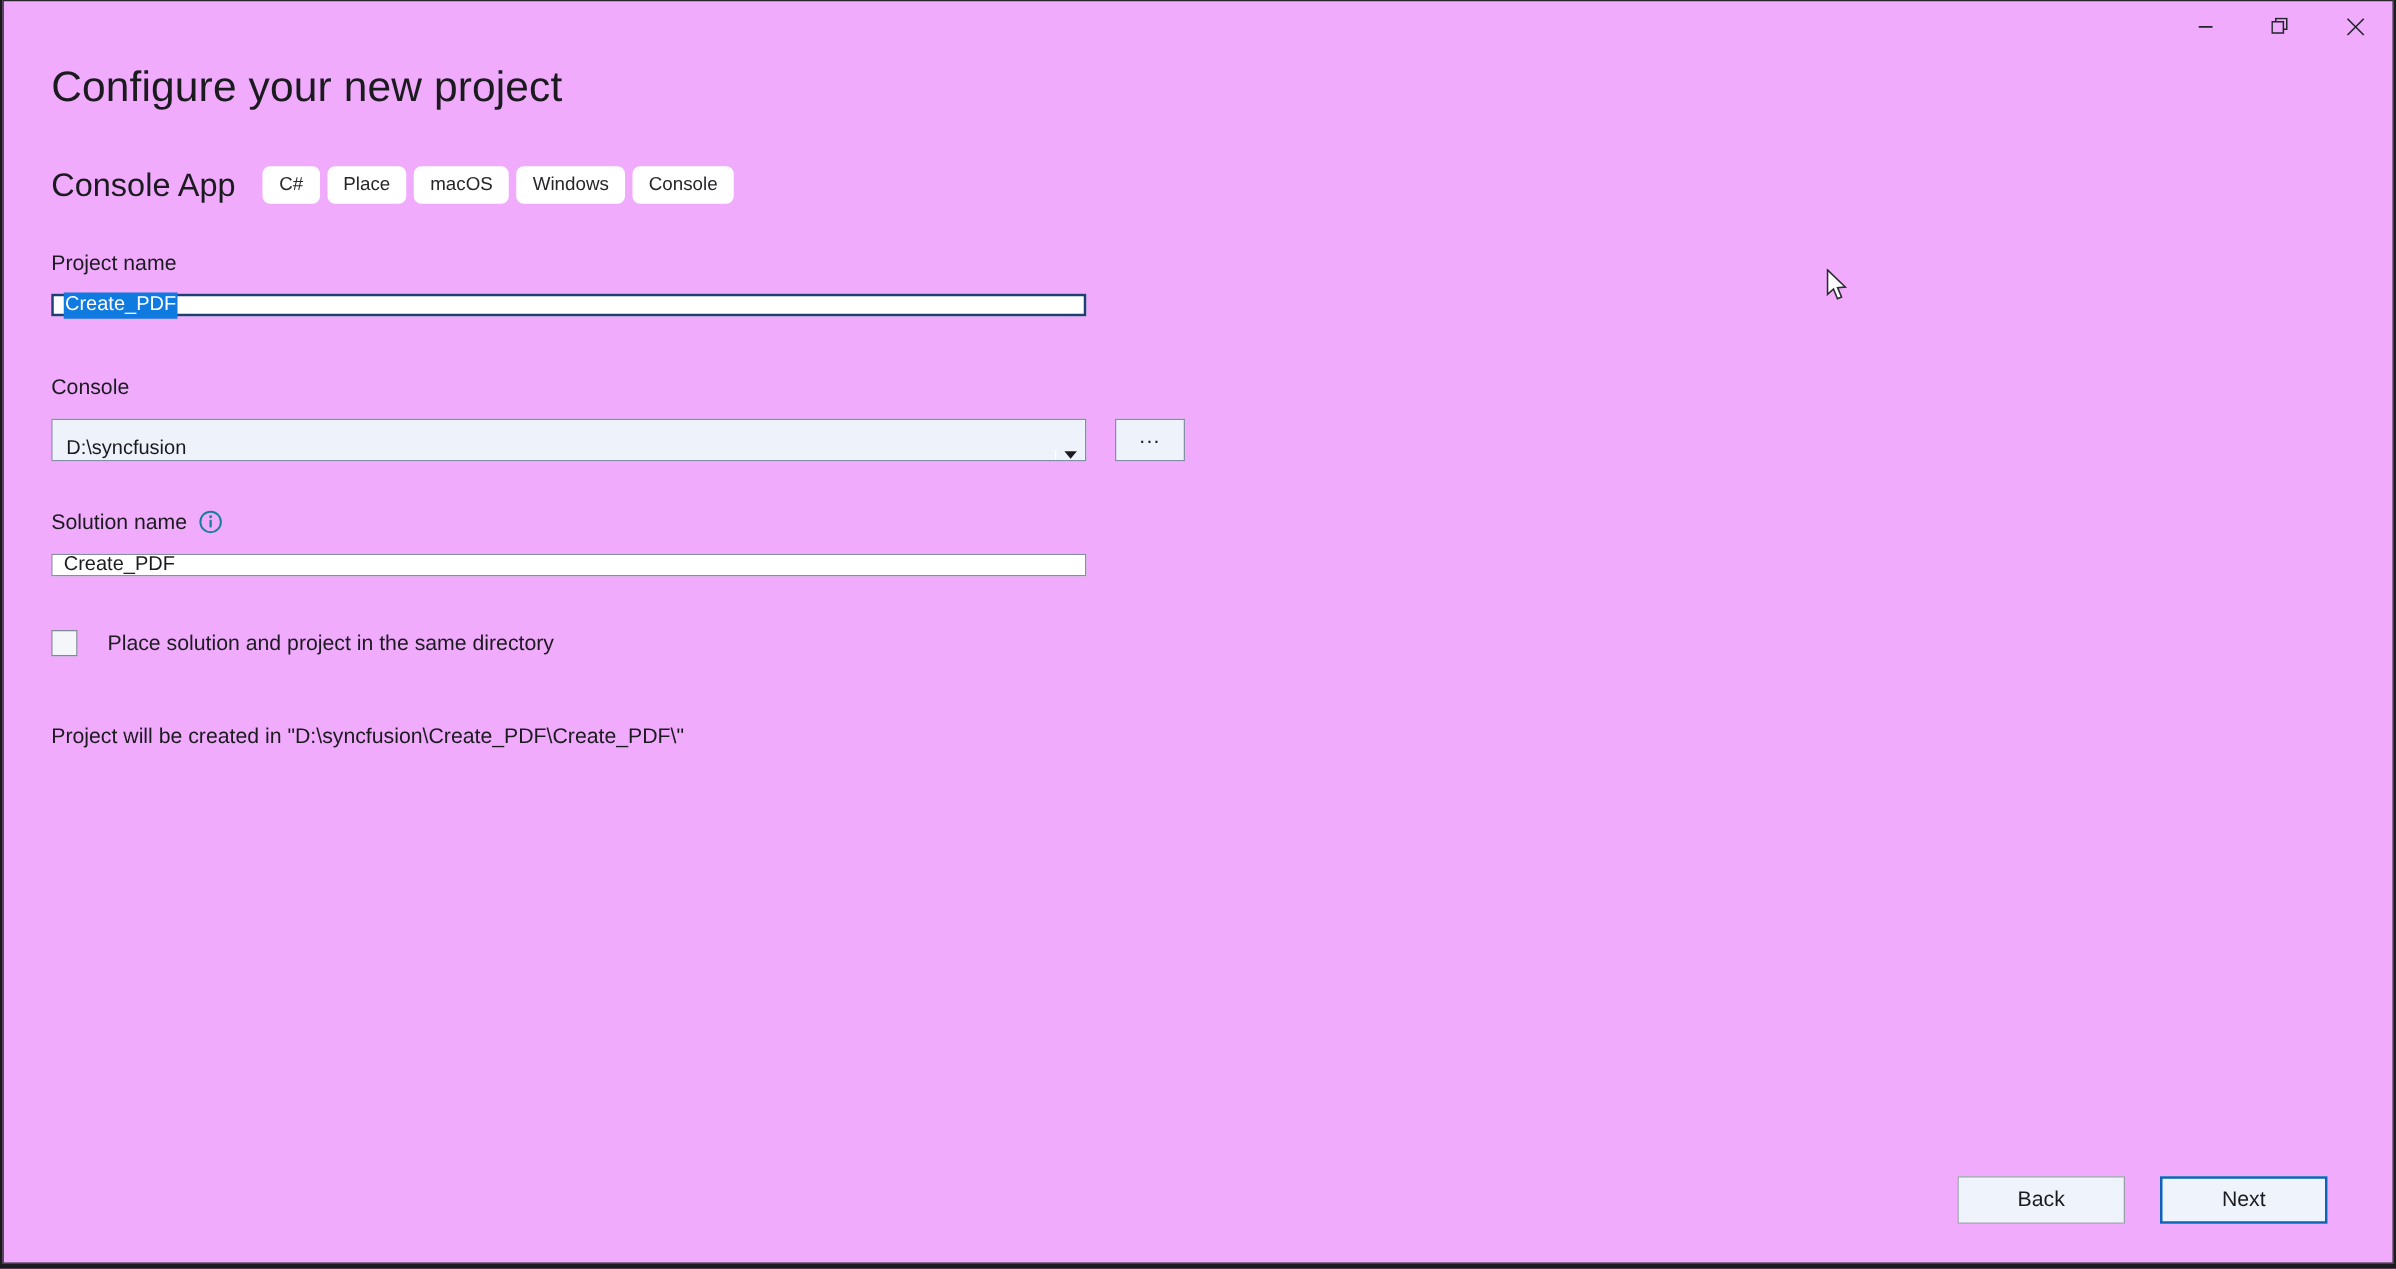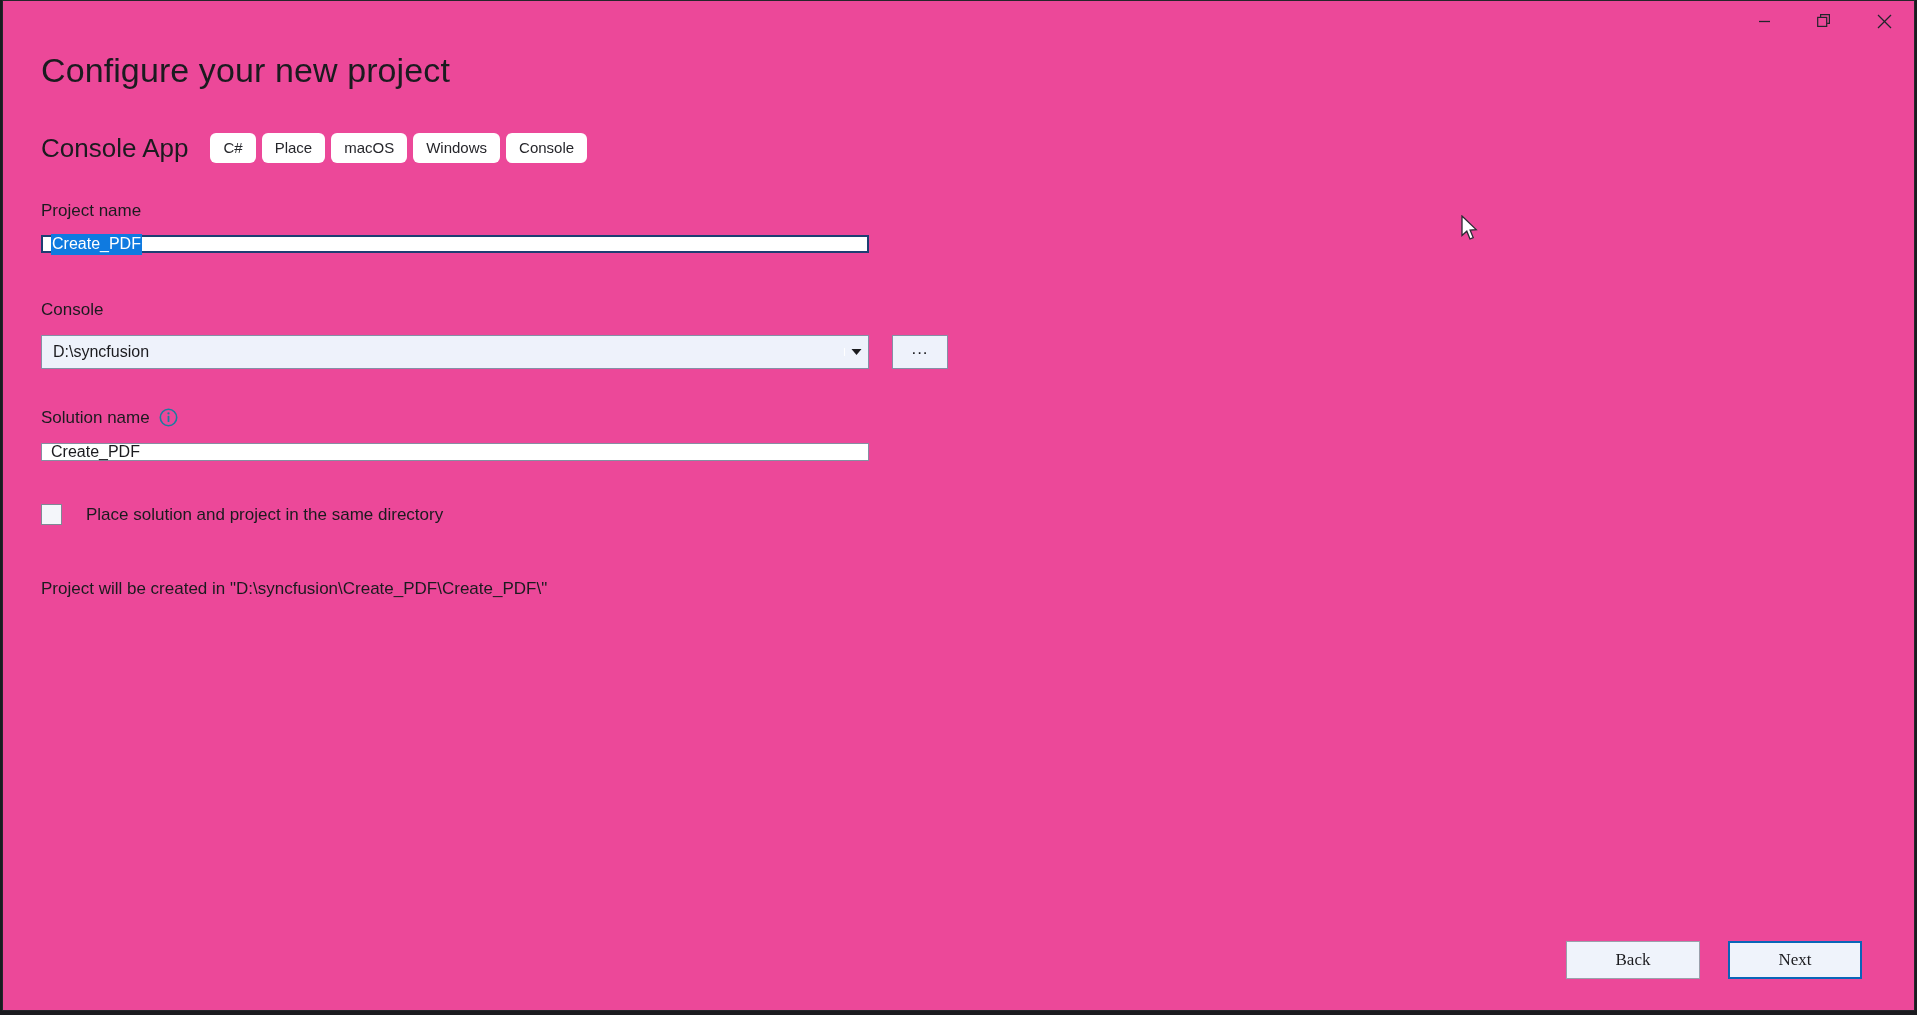--- a/index.html
+++ b/index.html
@@ -13,21 +13,21 @@
     font-family: "Liberation Sans", sans-serif;
     overflow: hidden;
   }
 
   .window {
     position: absolute;
     left: 2px;
     top: 0px;
     width: 1913px;
     height: 1011px;
-    background: #ec4899;
+    background: #f0abfc;
     border: 1px solid #26262b;
     box-sizing: border-box;
     overflow: hidden;
   }
 
   
   .titlebar {
     position: absolute;
     left: 0; top: 0;
     width: 100%;
@@ -140,21 +140,21 @@
   .combo {
     position: absolute;
     left: 38px;
     top: 334px;
     width: 828px;
     height: 34px;
     box-sizing: border-box;
     border: 1px solid #858fa6;
     background: #eef2fb;
     display: flex;
-    align-items: center;
+    align-items: flex-end;
   }
   .combo-text {
     flex: 1;
     display: flex;
     align-items: center;
     padding-left: 11px;
     font-size: 16px;
     color: #1b1b1f;
     white-space: nowrap;
   }
@@ -225,21 +225,21 @@
     position: absolute;
     box-sizing: border-box;
     width: 134px;
     height: 38px;
     background: #eff3fb;
     font-size: 17px;
     color: #1b1b1f;
     display: flex;
     align-items: center;
     justify-content: center;
-    font-family: Liberation Serif, serif;
+    font-family: Liberation Sans, sans-serif;
     padding: 13px;
   }
   .btn-back {
     right: 214px;
     top: 23px;
     border: 1px solid #9aa0ab;
   }
   .btn-next {
     right: 52px;
     top: 23px;

